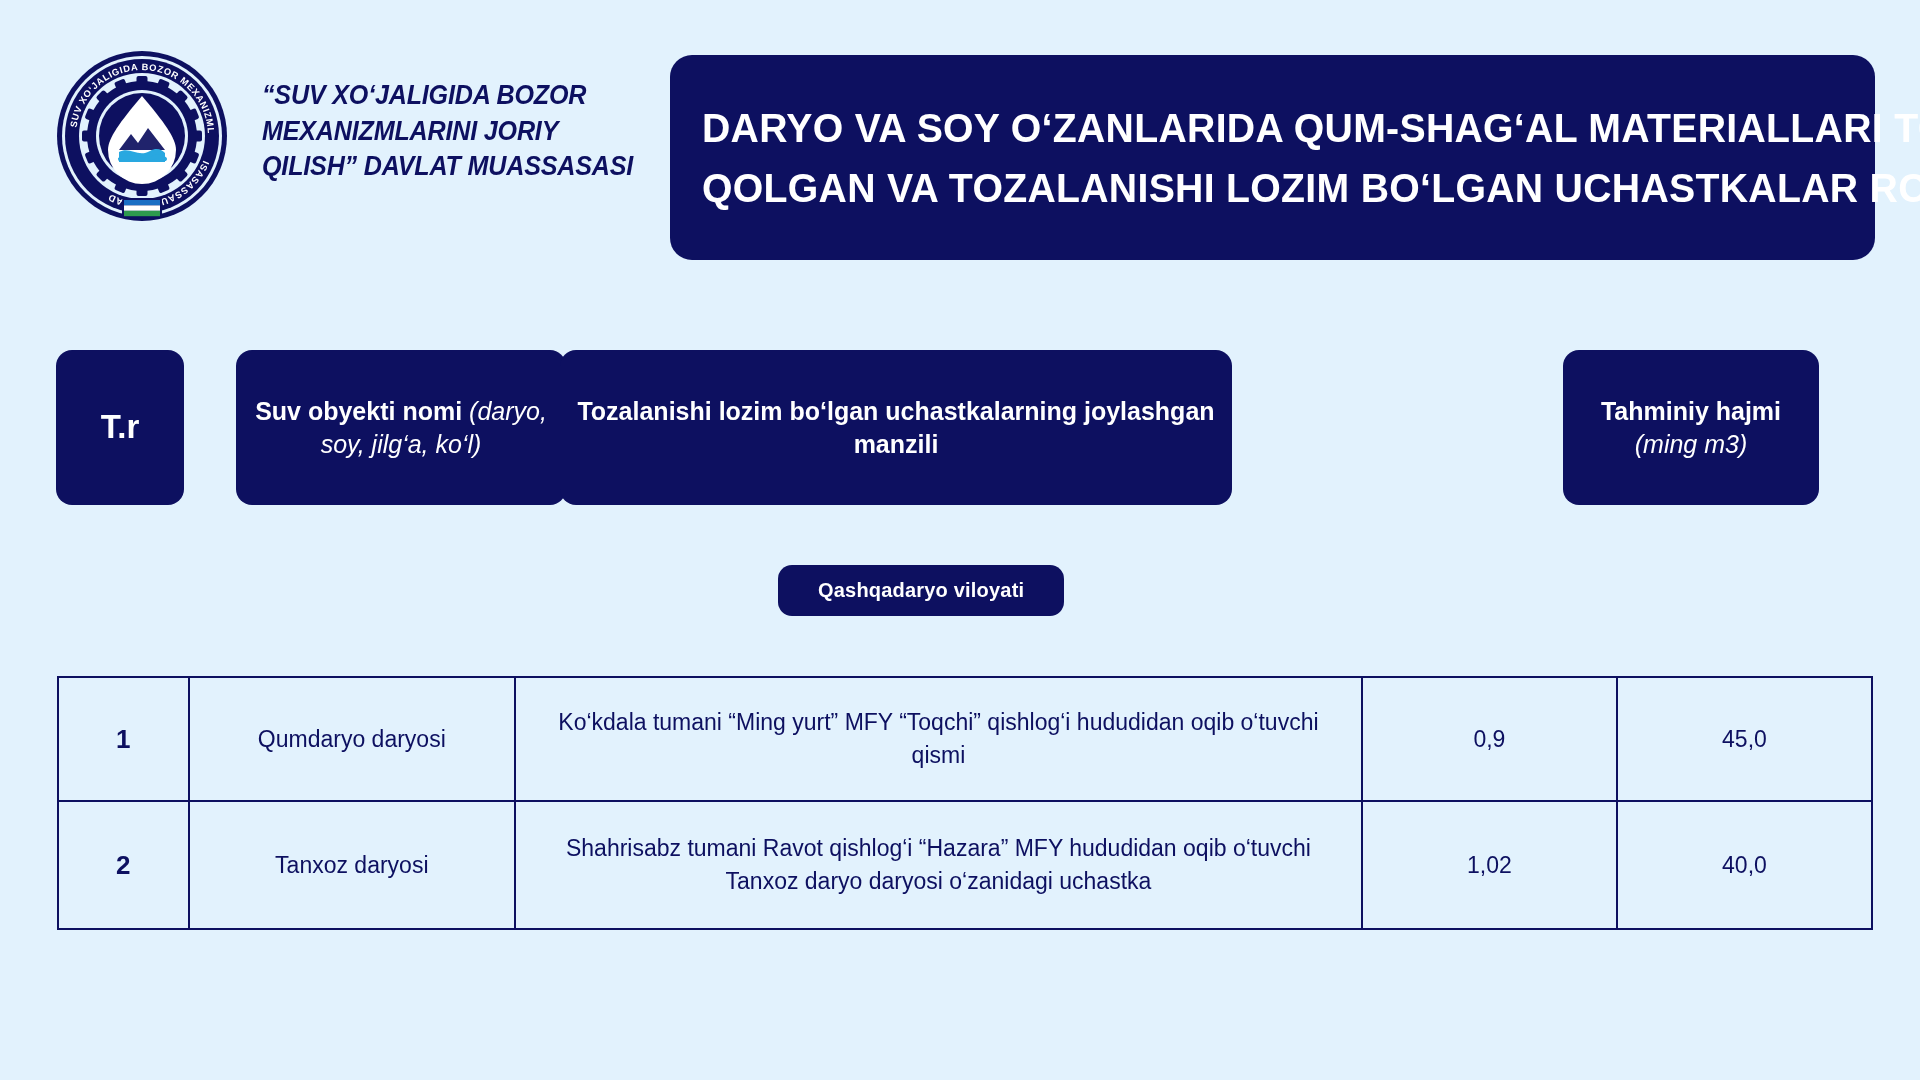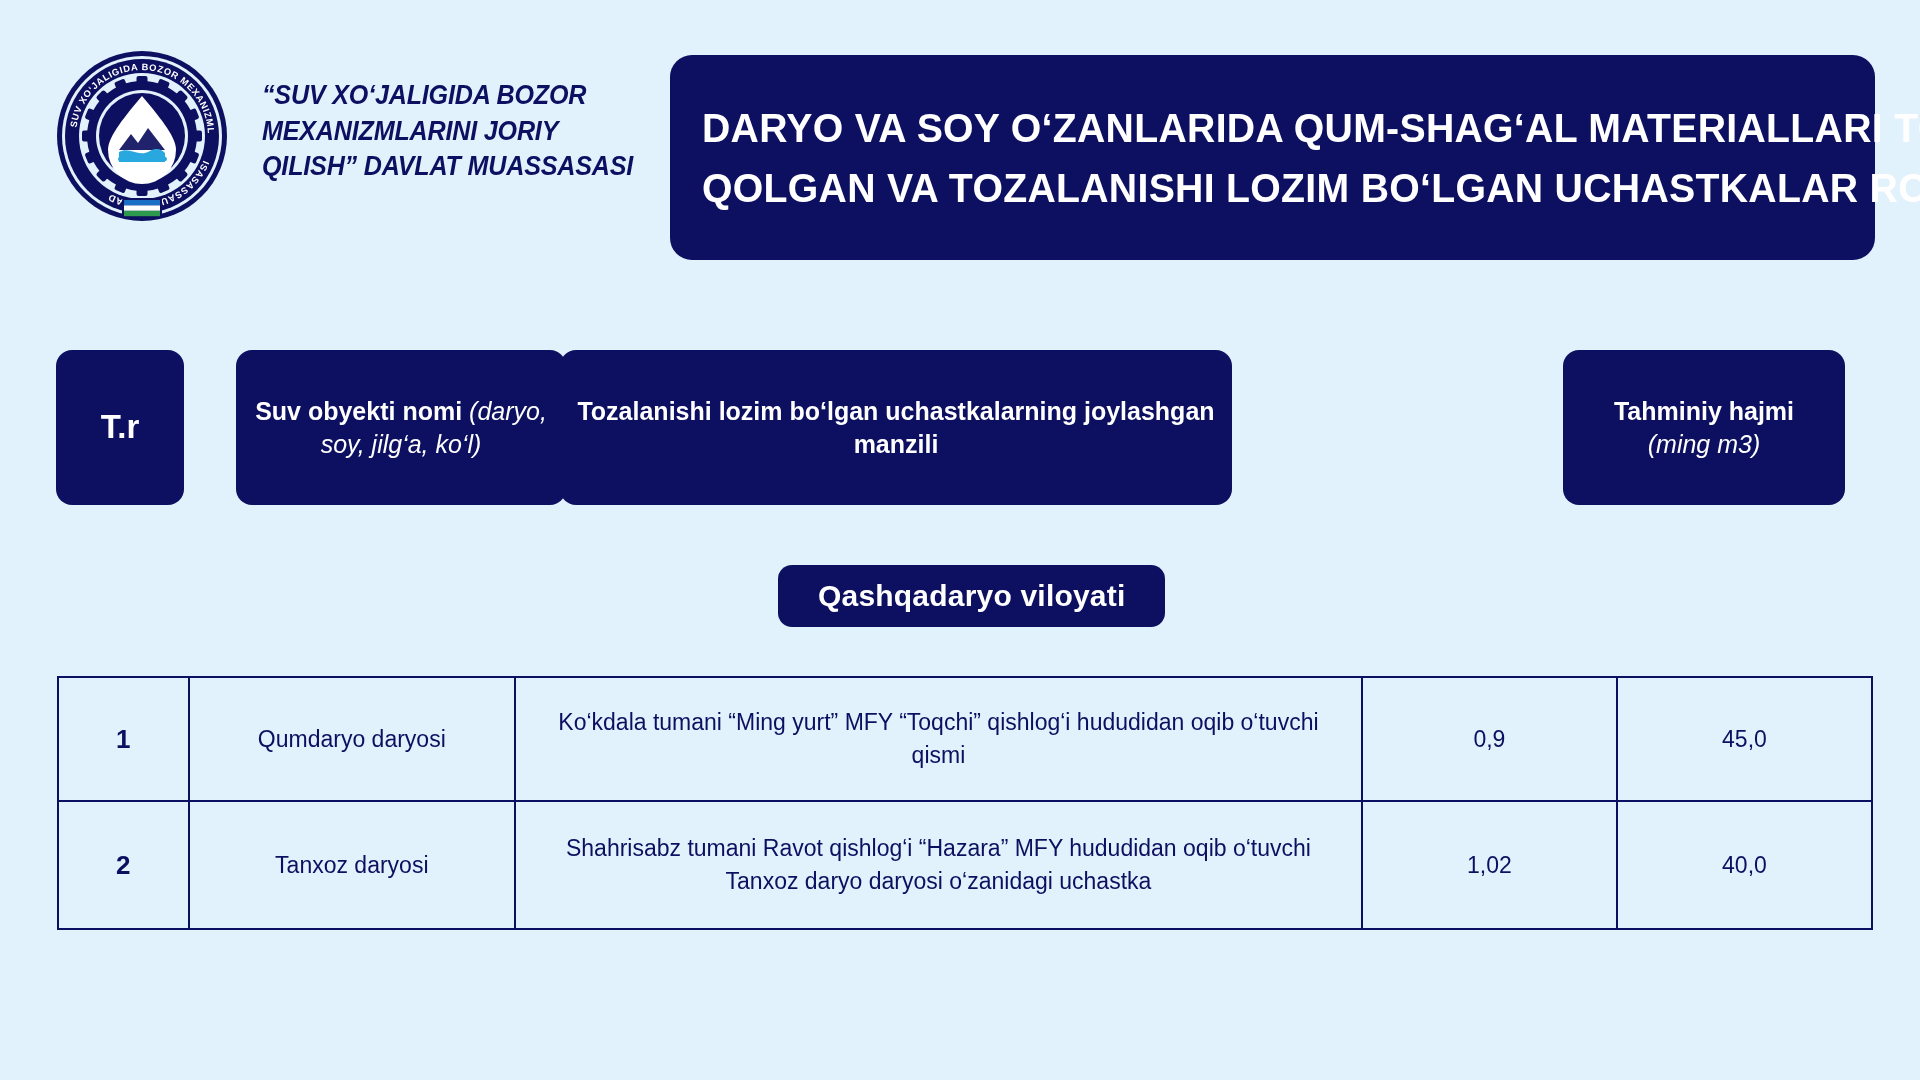--- a/index.html
+++ b/index.html
@@ -51,29 +51,29 @@
     text-align:center; color:#ffffff;
     padding:6px 10px;
   }
   .pill .txt { font-size:25px; line-height:1.30; font-weight:bold; }
   .pill .it { font-style:italic; font-weight:normal; }
 
   .pill.c1 { left:56px;   width:128px; }
   .pill.c2 { left:208px;  width:330px;margin-left:28px; }
   .pill.c3 { left:560px;  width:672px; }
   .pill.c4 { left:1247px; width:300px; }
-  .pill.c5 { left:1563px; width:282px; }
+  .pill.c5 { left:1563px; width:256px; }
 
   .pill.c1 .txt { font-size:33px; }
 
   
   .region-badge {
     position:absolute; left:778px; top:565px;
     padding:14px 40px; background:#0d1060; border-radius:14px;
-    color:#ffffff; font-size:30px; font-weight:bold;
+    color:#ffffff; font-size:20px; font-weight:bold;
     letter-spacing:0.2px;
   }
 
   
   .tbl {
     position:absolute; left:57px; top:676px; width:1816px;
     border-collapse:collapse;
     border:2px solid #0d1060;
   }
   .tbl td {

